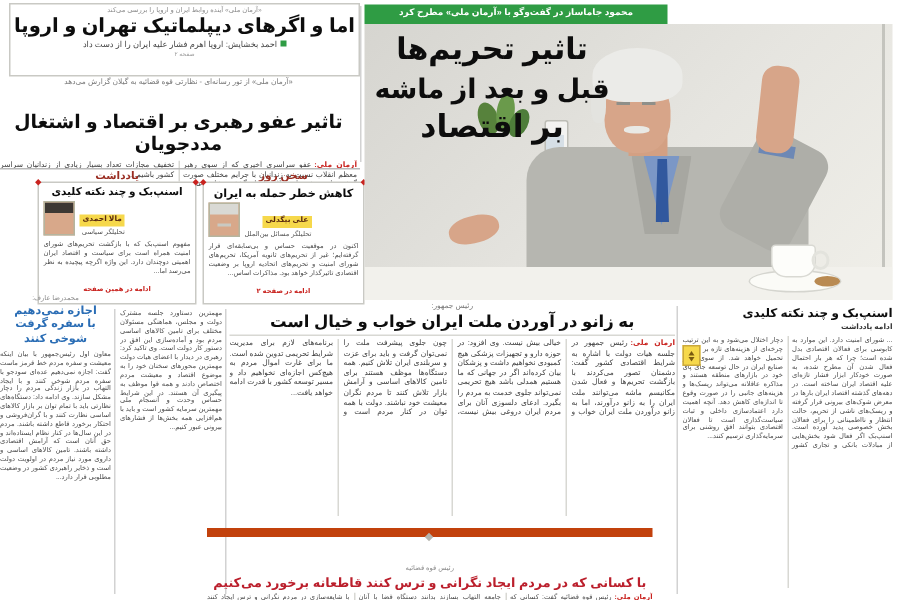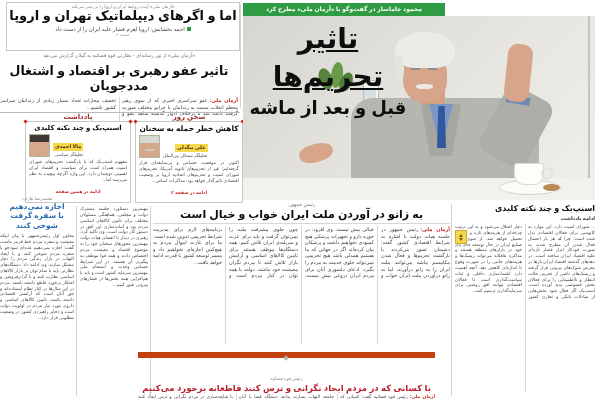--- a/index.html
+++ b/index.html
@@ -65,21 +65,21 @@
     <div class="ctr" style="font-size:4.5px;color:#8a8a8a;margin-top:1px;">«آرمان ملی» آینده روابط ایران و اروپا را بررسی می‌کند</div>
     <div class="ctr hl" style="font-size:13px;line-height:1.15;">اما و اگرهای دیپلماتیک تهران و اروپا</div>
     <div class="ctr" style="font-size:5.5px;color:#444;margin-top:2px;">
       <span style="display:inline-block;width:4px;height:4px;background:#2f9c44;margin-left:2px;"></span><span>احمد بخشایش: اروپا اهرم فشار علیه ایران را از دست داد</span>
     </div>
     <div class="ctr" style="font-size:4px;color:#999;">صفحه ۲</div>
   </div>
 
   <div class="abs" style="left:0;top:52px;width:238px;">
     <div class="ctr kick">«آرمان ملی» از تور رسانه‌ای - نظارتی قوه قضائیه به گیلان گزارش می‌دهد</div>
-    <div class="ctr hl" style="font-size:12.5px;line-height:1.2;margin-top:6px;">تاثیر عفو رهبری بر اقتصاد و اشتغال مددجویان</div>
+    <div class="ctr hl" style="font-size:12.5px;line-height:1.2;margin-top:16px;">تاثیر عفو رهبری بر اقتصاد و اشتغال مددجویان</div>
     <div class="jus tiny cols2" style="margin-top:3px;height:27px;overflow:hidden;">
       <span class="rlabel">آرمان ملی:</span><span>عفو سراسری اخیری که از سوی رهبر معظم انقلاب نسبت به زندانیان با جرایم مختلف صورت گرفت باعث شد تا برخلاف ادوار گذشته شاهد عفو و تخفیف مجازات تعداد بسیار زیادی از زندانیان سراسر کشور باشیم...</span>
     </div>
   </div>
   <div class="abs hline" style="left:0;top:112px;width:240px;"></div>
 
   <div class="abs ctr sechead" style="left:25px;top:113px;width:106px;">یادداشت</div>
   <div class="abs box" style="left:25px;top:121px;width:106px;height:82px;padding:2px 3px;box-sizing:border-box;">
     <span class="corner" style="top:-2px;right:-2px;"></span>
     <span class="corner" style="top:-2px;left:-2px;"></span>
@@ -94,21 +94,21 @@
       </div>
     </div>
     <div class="jus micro" style="margin-top:2px;height:30px;overflow:hidden;">مفهوم اسنپ‌بک که با بازگشت تحریم‌های شورای امنیت همراه است برای سیاست و اقتصاد ایران اهمیتی دوچندان دارد. این واژه اگرچه پیچیده به نظر می‌رسد اما...</div>
     <div class="ctr more">ادامه در همین صفحه</div>
   </div>
 
   <div class="abs ctr sechead" style="left:135px;top:113px;width:108px;">سخن روز</div>
   <div class="abs box" style="left:135px;top:121px;width:108px;height:82px;padding:2px 3px;box-sizing:border-box;">
     <span class="corner" style="top:-2px;right:-2px;"></span>
     <span class="corner" style="top:-2px;left:-2px;"></span>
-    <div class="ctr hl" style="font-size:7.5px;">کاهش خطر حمله به سخنان</div>
+    <div class="ctr hl" style="font-size:7.5px;">کاهش خطر حمله به ایران</div>
     <div style="display:flex;direction:ltr;gap:3px;margin-top:2px;align-items:flex-start;">
       <div class="avatar">
         <div class="hair" style="background:#d9d9d4;"></div>
         <div class="tash" style="background:#c9c9c2;"></div>
       </div>
       <div style="direction:rtl;">
         <span class="yname">علی بیگدلی</span>
         <div class="role">تحلیلگر مسائل بین‌الملل</div>
       </div>
     </div>
@@ -140,22 +140,23 @@
     <div class="hand2"></div>
     <div class="table"></div>
     <div class="saucer"></div>
     <div class="cup"></div>
     <div class="cuph"></div>
     <div class="cookie"></div>
   </div>
 
   <div class="abs ctr" style="left:243px;top:3px;width:202px;height:13px;background:#2f9c44;color:#fff;font-size:6px;font-weight:bold;line-height:13px;">محمود جاماساز در گفت‌وگو با «آرمان ملی» مطرح کرد</div>
   <div class="abs ctr" style="left:245px;top:20px;width:166px;">
-    <div class="hl" style="font-size:28px;line-height:1.35;text-decoration:underline;">تاثیر تحریم‌ها</div>
+    <div class="hl" style="font-size:20px;line-height:1.35;">تاثیر تحریم‌ها</div>
     <div class="hl" style="font-size:18px;line-height:1.35;">قبل و بعد از ماشه</div>
+    <div class="hl" style="font-size:21px;line-height:1.35;">بر اقتصاد</div>
   </div>
 
   <div class="abs" style="left:455px;top:204px;width:140px;">
     <div class="hl" style="font-size:8px;text-align:right;">اسنپ‌بک و چند نکته کلیدی</div>
     <div style="font-size:5px;font-weight:bold;color:#333;text-align:right;margin:2px 0 3px 0;">ادامه یادداشت</div>
     <div class="abs" style="left:0;top:26px;width:10px;height:12px;background:#f6d84b;border:1px solid #caa83c;">
       <div style="width:0;height:0;border:2px solid transparent;border-bottom:3px solid #7a5a10;margin:1px auto 0;"></div>
       <div style="width:0;height:0;border:2px solid transparent;border-top:3px solid #7a5a10;margin:1px auto 0;"></div>
     </div>
     <div class="jus micro cols2" style="height:168px;overflow:hidden;">... شورای امنیت دارد. این موارد به کابوسی برای فعالان اقتصادی بدل شده است؛ چرا که هر بار احتمال فعال شدن آن مطرح شده، به صورت خودکار ابزار فشار تازه‌ای علیه اقتصاد ایران ساخته است. در دهه‌های گذشته اقتصاد ایران بارها در معرض شوک‌های بیرونی قرار گرفته و ریسک‌های ناشی از تحریم، حالت انتظار و نااطمینانی را برای فعالان بخش خصوصی پدید آورده است. اسنپ‌بک اگر فعال شود بخش‌هایی از مبادلات بانکی و تجاری کشور دچار اختلال می‌شود و به این ترتیب چرخه‌ای از هزینه‌های تازه بر اقتصاد تحمیل خواهد شد. از سوی دیگر صنایع ایران در حال توسعه جای پای خود در بازارهای منطقه هستند و مذاکره عاقلانه می‌تواند ریسک‌ها و هزینه‌های جانبی را در صورت وقوع تا اندازه‌ای کاهش دهد. آنچه اهمیت دارد اعتمادسازی داخلی و ثبات سیاست‌گذاری است تا فعالان اقتصادی بتوانند افق روشنی برای سرمایه‌گذاری ترسیم کنند...</div>

